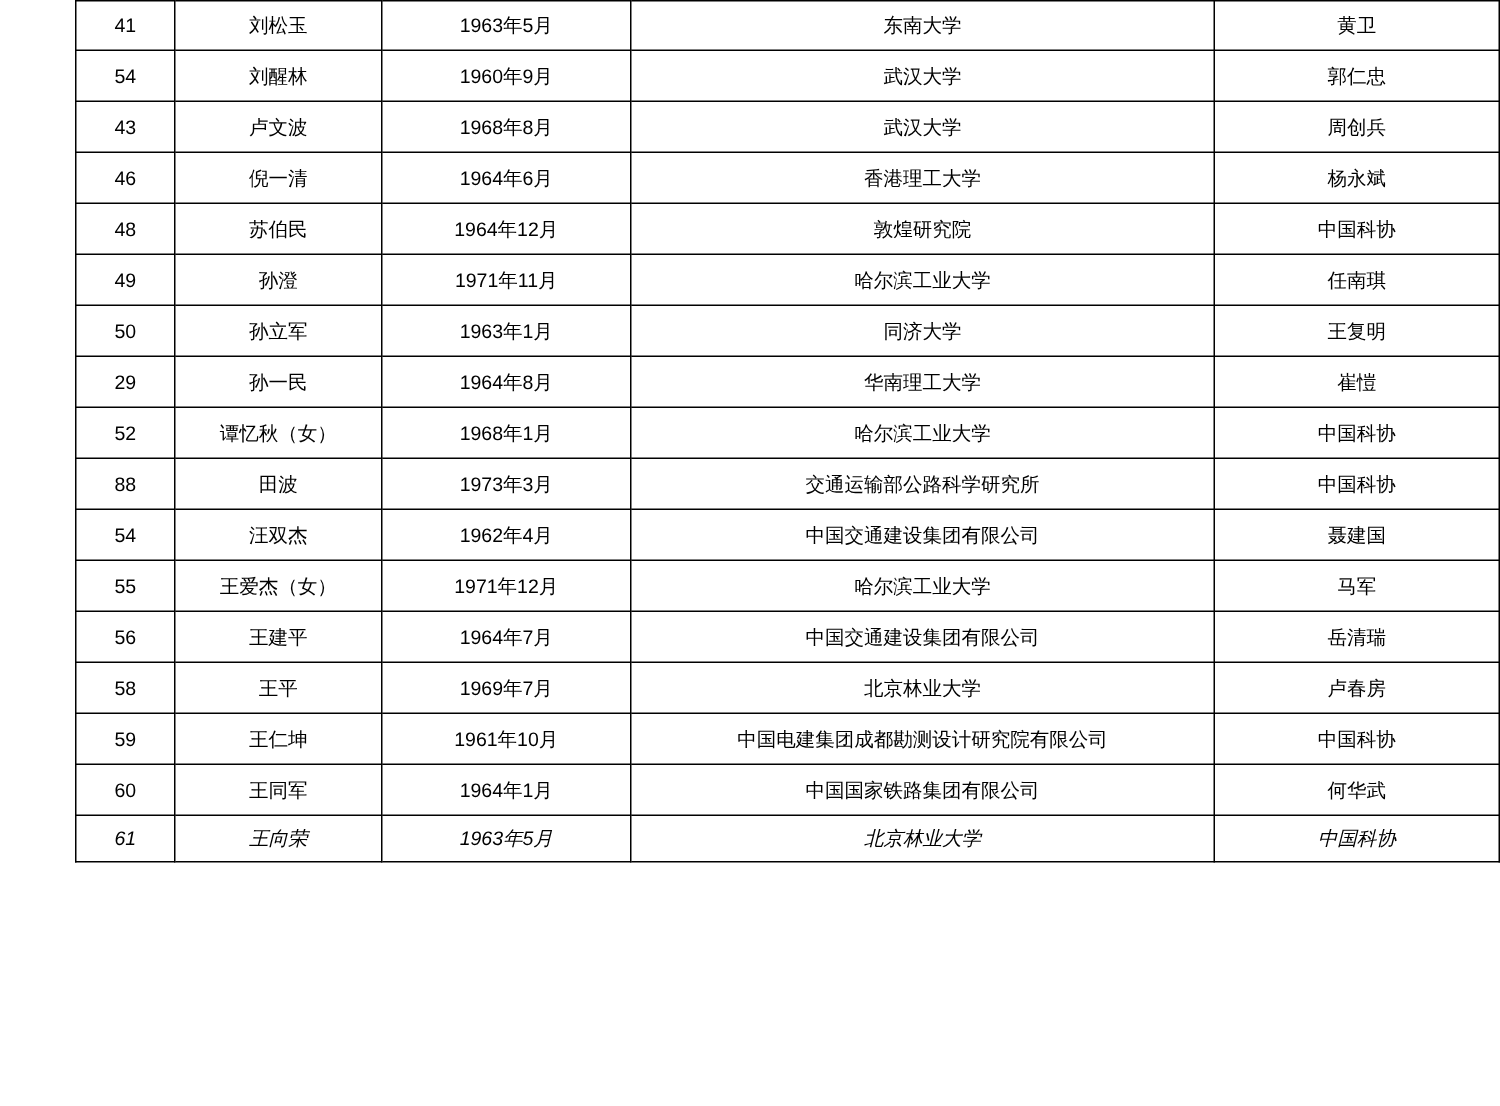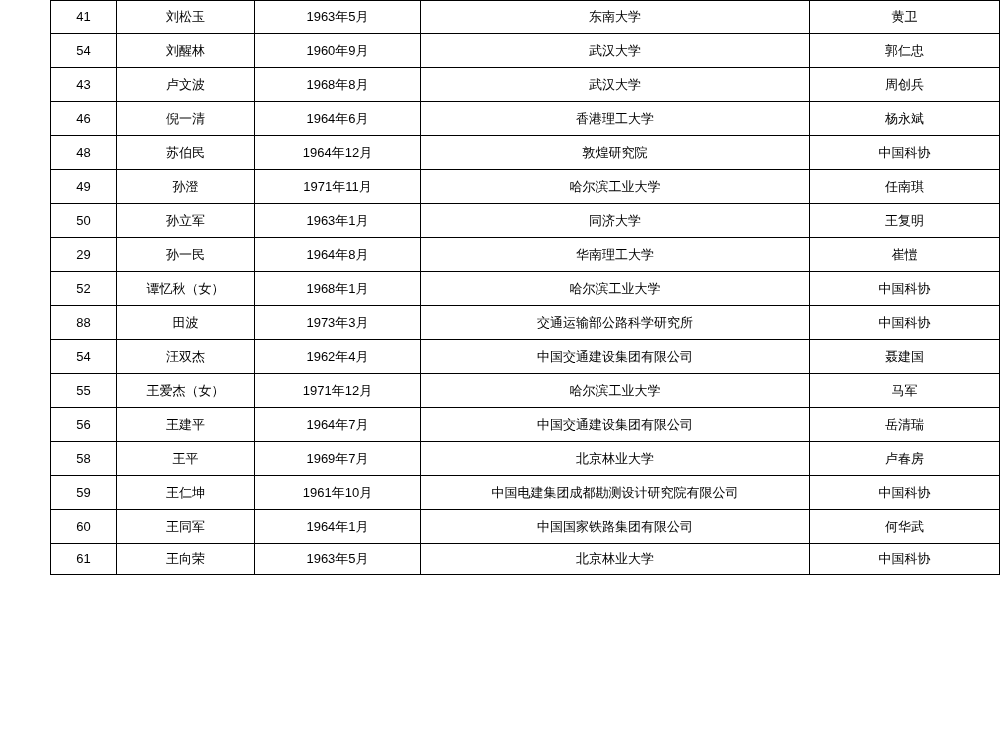--- a/index.html
+++ b/index.html
@@ -59,20 +59,21 @@
   }
   td.sponsor {
     font-size: 14px;
   }
   
   tr.first td {
     height: 32px;
   }
   tr.last td {
     height: 30px;
+    font-style: italic;
   }
 </style>
 </head>
 <body>
 
 <div class="page">
   <table class="roster">
     <colgroup>
       <col class="c-index">
       <col class="c-name">

